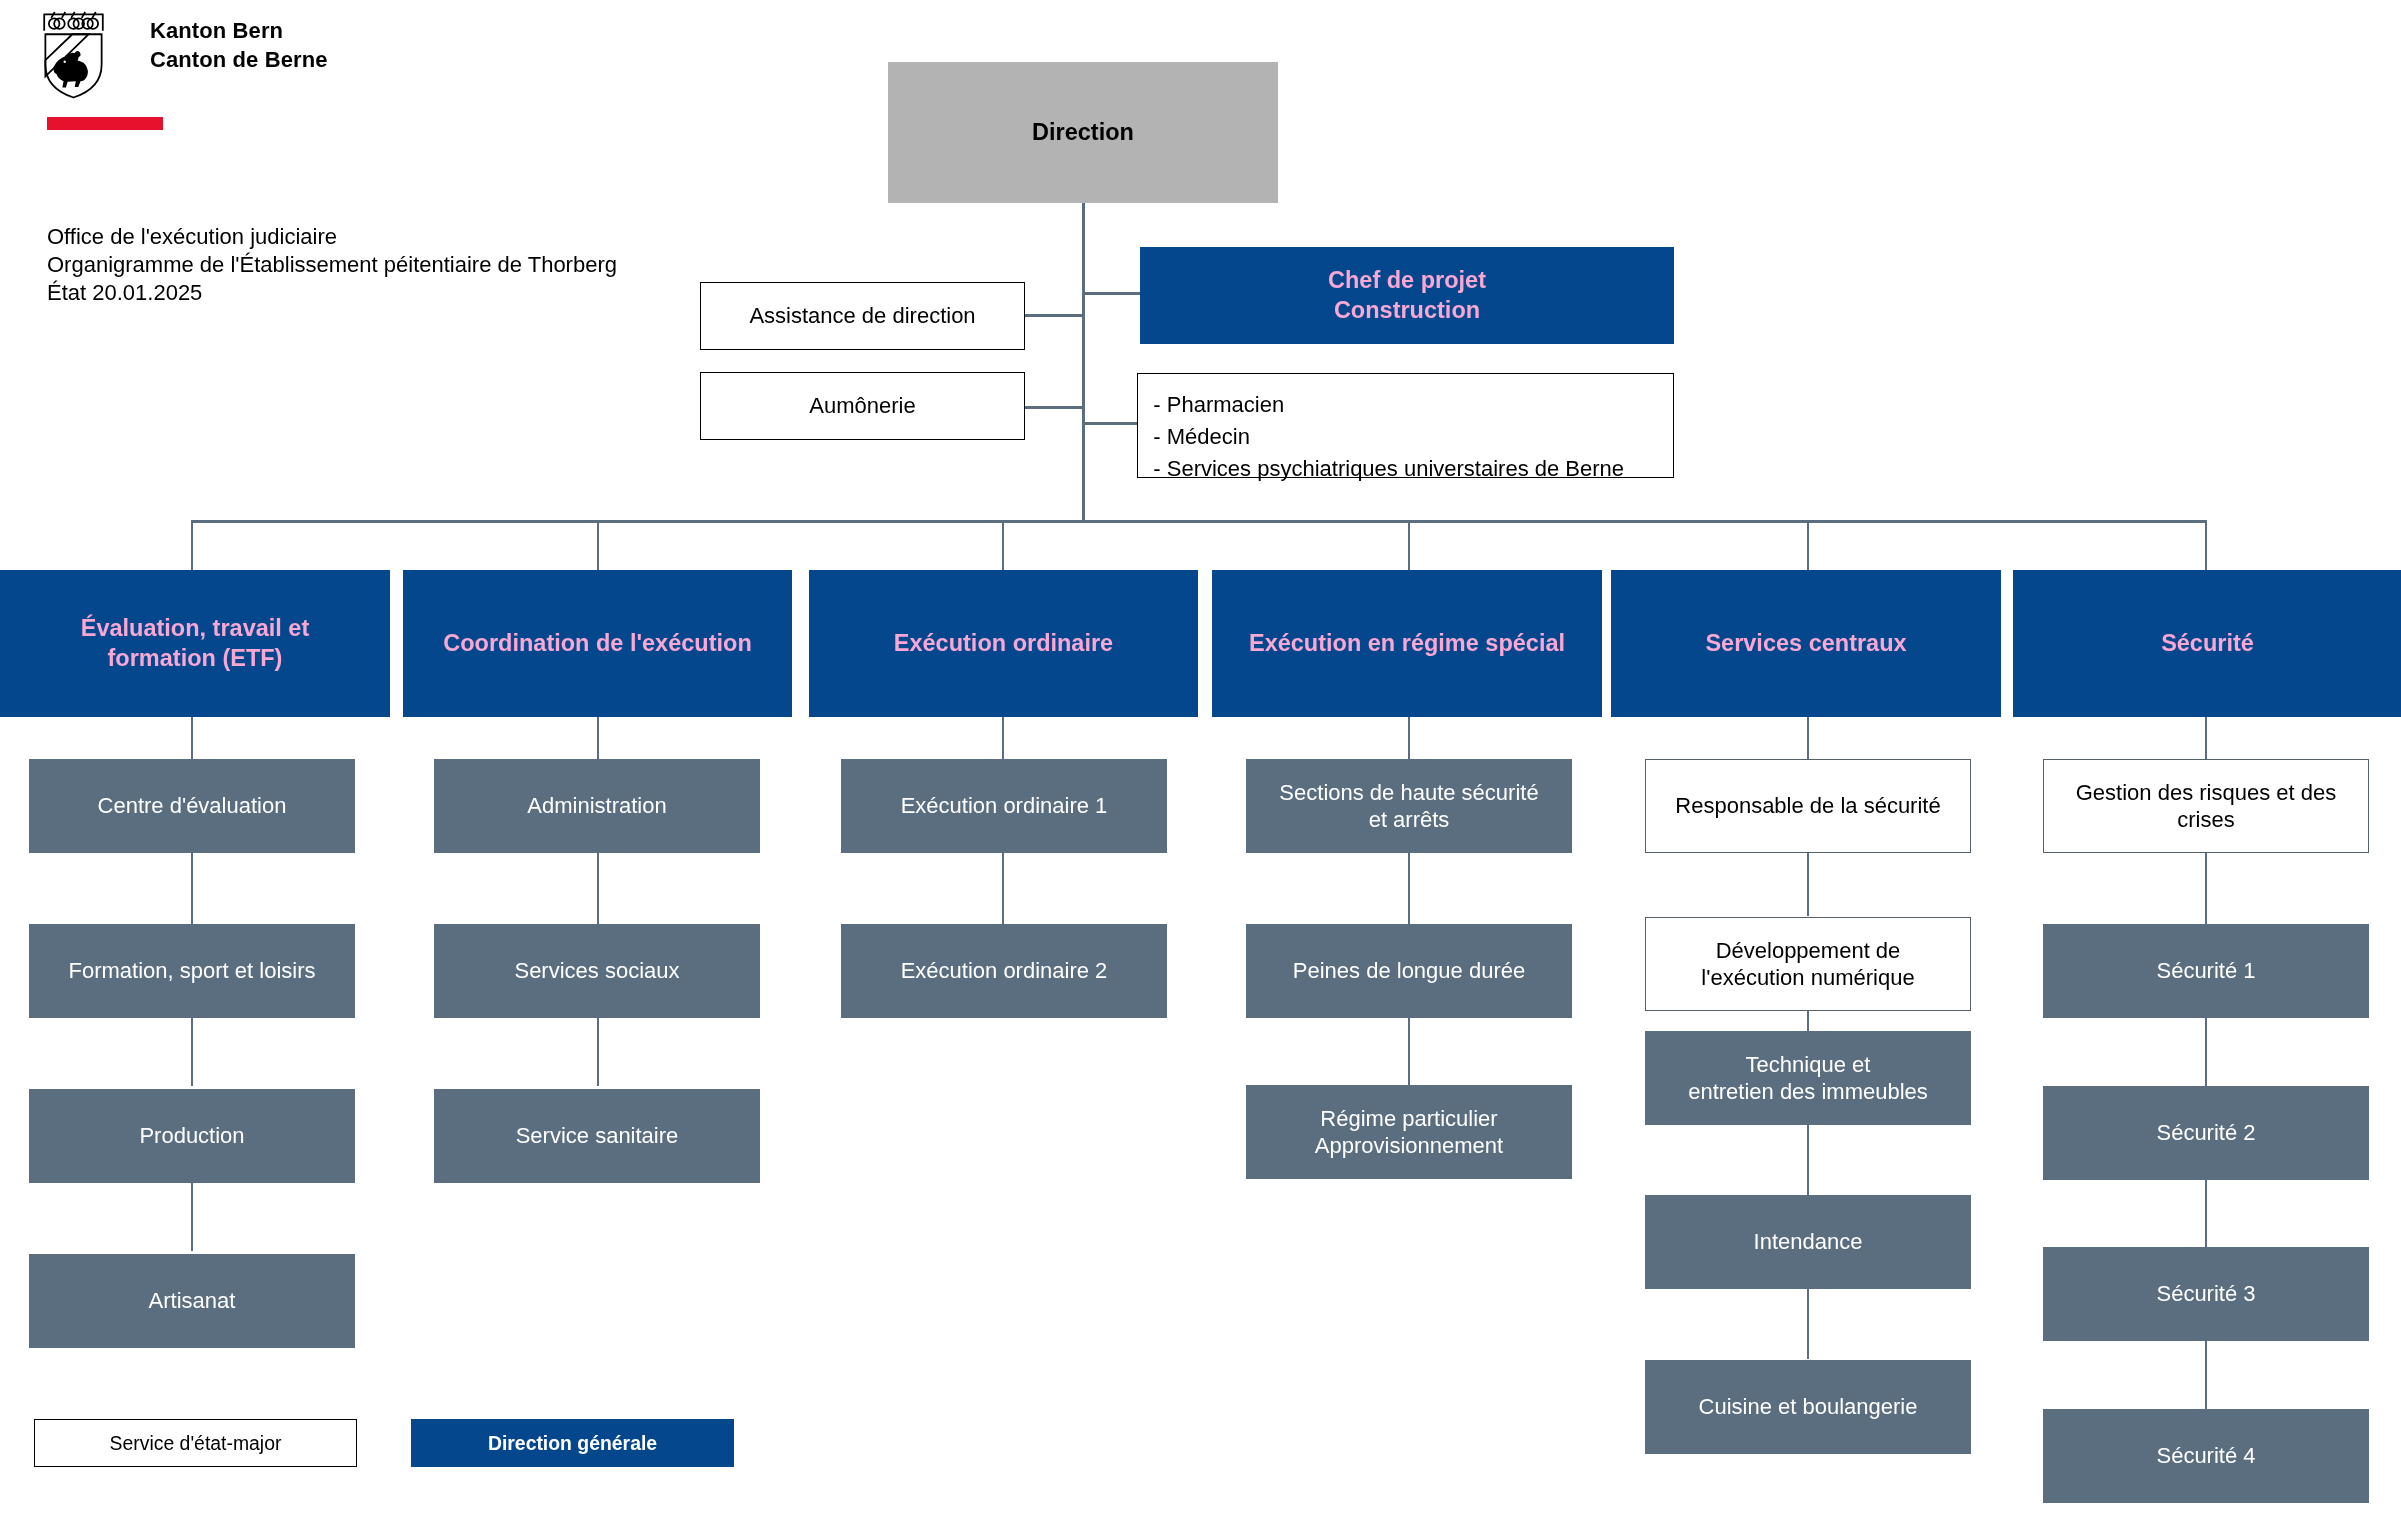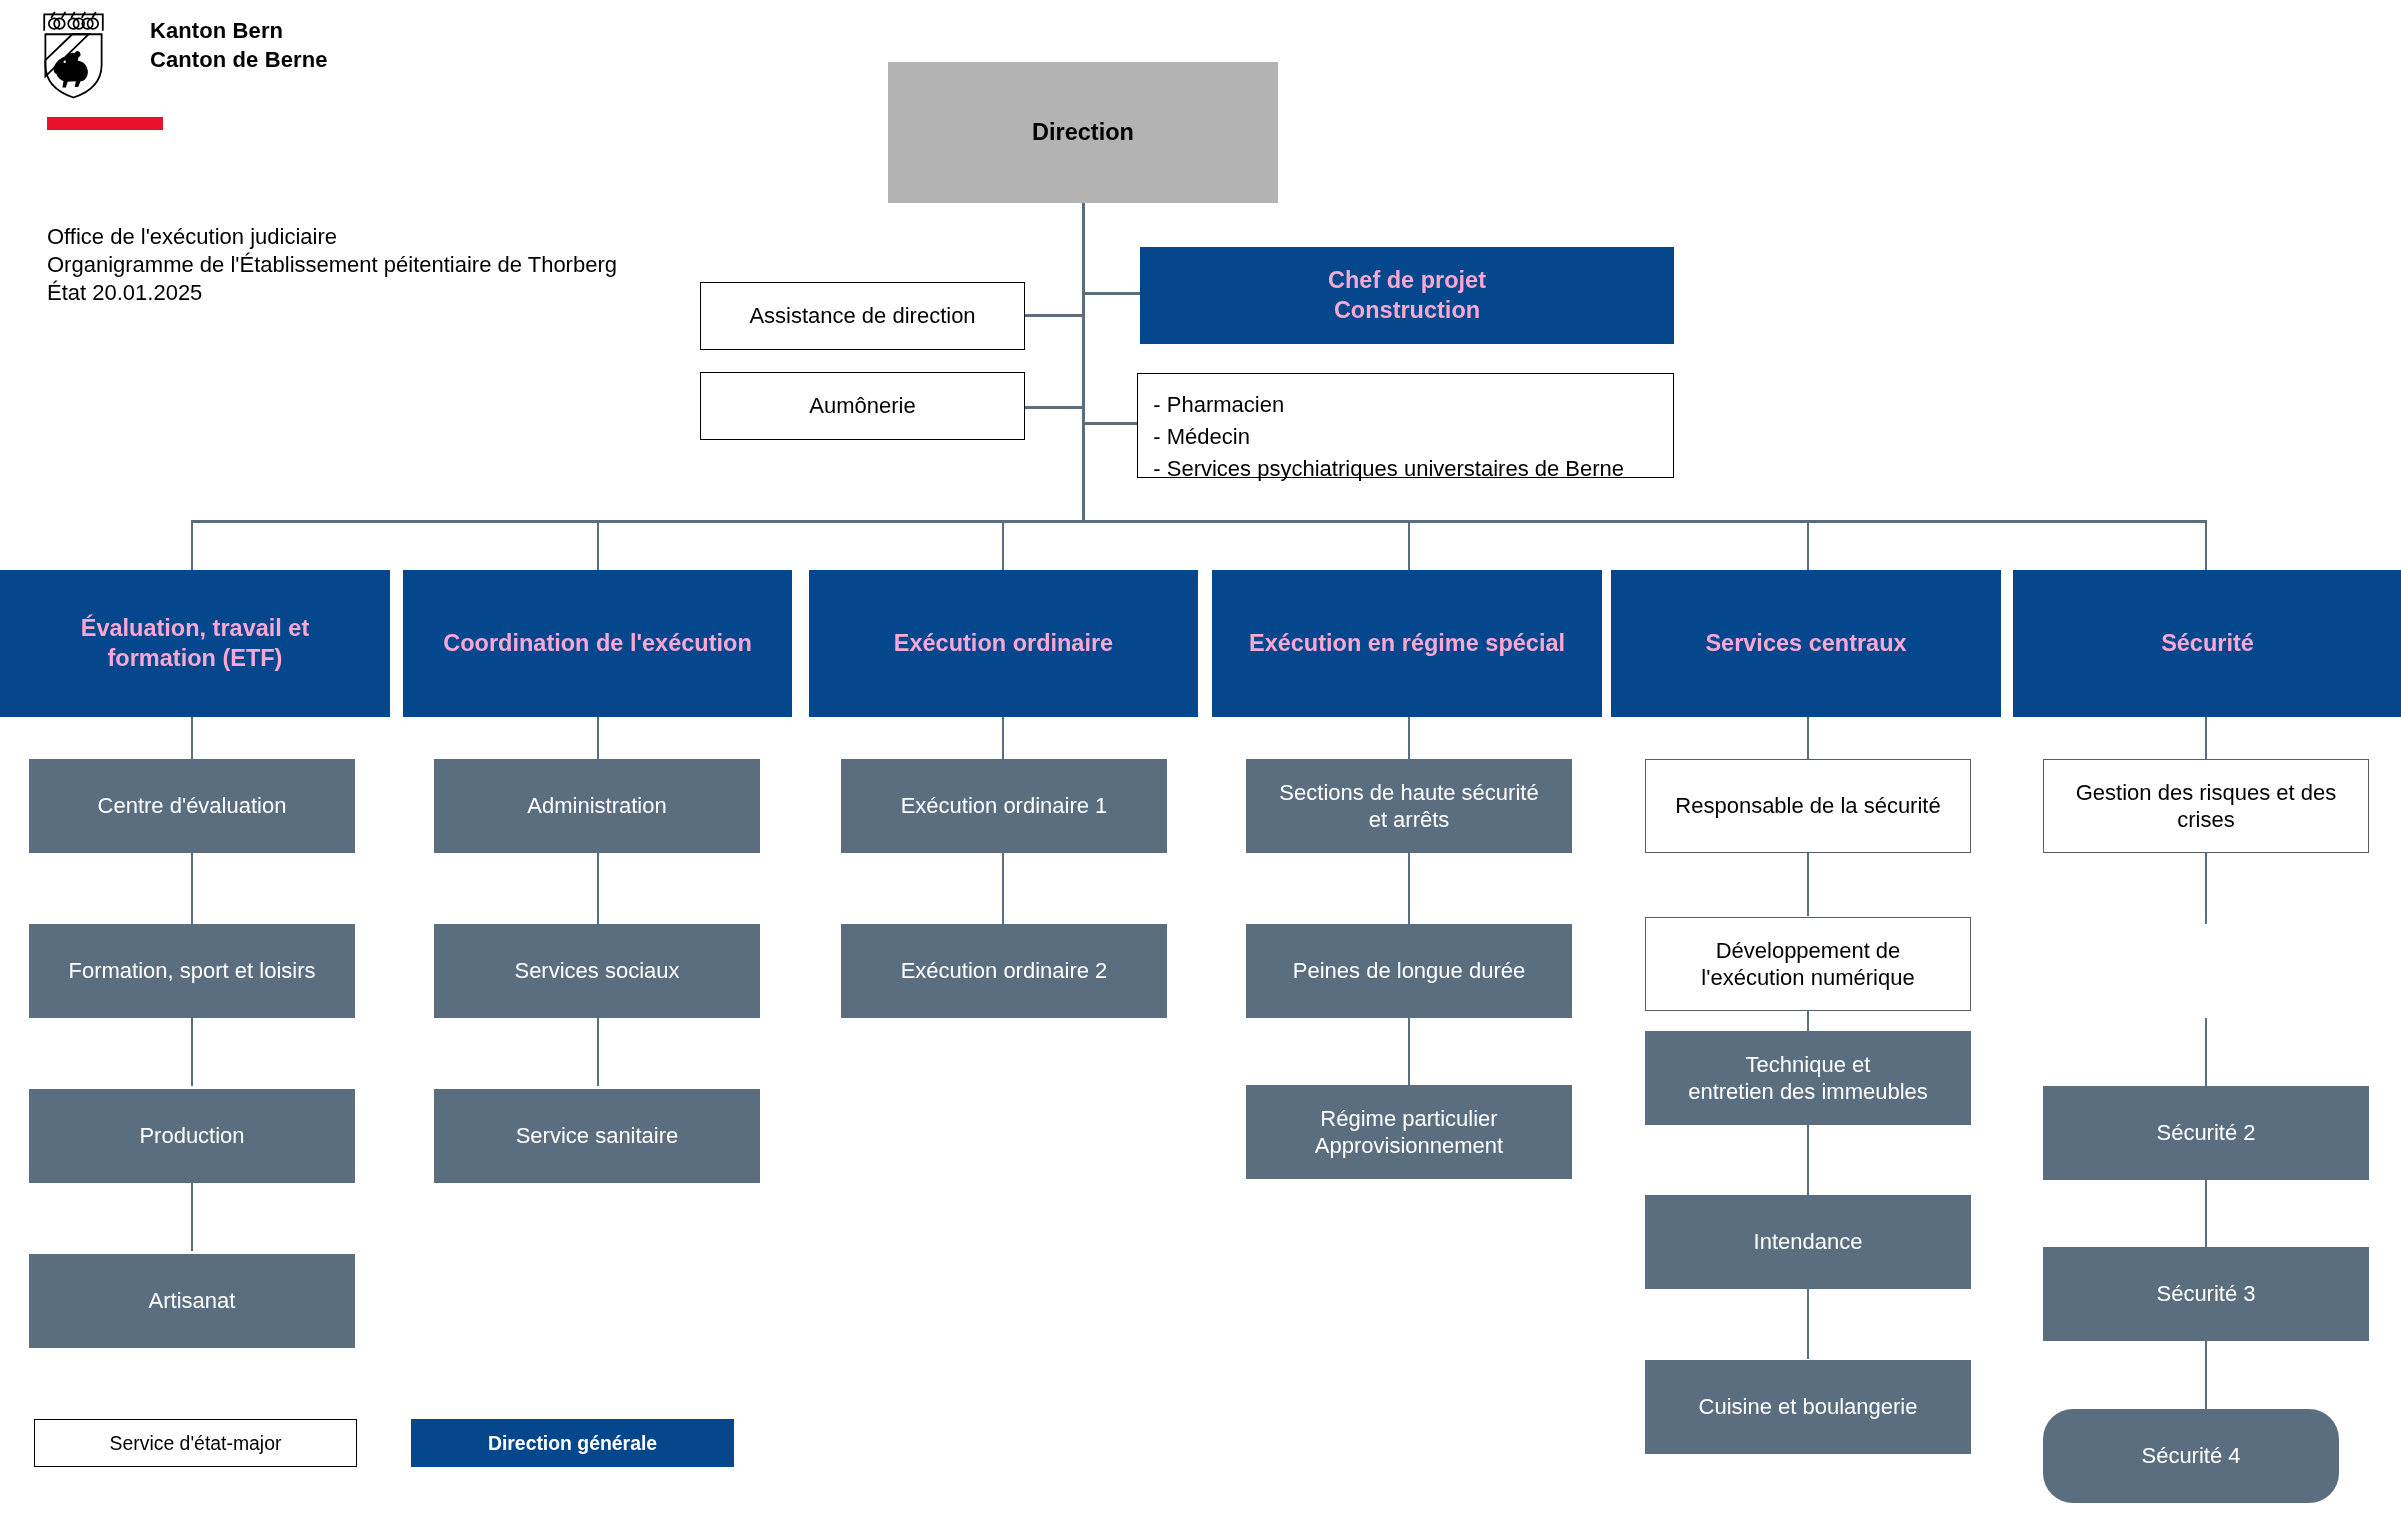--- a/index.html
+++ b/index.html
@@ -187,24 +187,25 @@
 entretien des immeubles</div>
   <div class="vline-thin" style="left:1807px; top:1125px; height:70px;"></div>
   <div class="box box-slate" style="left:1645px; top:1195px; width:326px; height:94px;">Intendance</div>
   <div class="vline-thin" style="left:1807px; top:1289px; height:70px;"></div>
   <div class="box box-slate" style="left:1645px; top:1360px; width:326px; height:94px;">Cuisine et boulangerie</div>
 
   <div class="vline-thin" style="left:2205px; top:717px; height:42px;"></div>
   <div class="box box-white-thin" style="left:2043px; top:759px; width:326px; height:94px; white-space:pre;">Gestion des risques et des
 crises</div>
   <div class="vline-thin" style="left:2205px; top:853px; height:71px;"></div>
+  <div class="box box-slate" style="left:2043px; top:924px; width:326px; height:94px;">Sécurité 1</div>
   <div class="vline-thin" style="left:2205px; top:1018px; height:68px;"></div>
   <div class="box box-slate" style="left:2043px; top:1086px; width:326px; height:94px;">Sécurité 2</div>
   <div class="vline-thin" style="left:2205px; top:1180px; height:68px;"></div>
   <div class="box box-slate" style="left:2043px; top:1247px; width:326px; height:94px;">Sécurité 3</div>
   <div class="vline-thin" style="left:2205px; top:1341px; height:68px;"></div>
-  <div class="box box-slate" style="left:2043px; top:1409px; width:296px; height:94px;border-radius:30px;">Sécurité 4</div>
+  <div class="box box-slate" style="left:2043px; top:1409px; width:326px; height:94px;">Sécurité 4</div>
 
   <div class="legend-box legend-white" style="left:34px; top:1419px; width:323px; height:48px;">Service d'état-major</div>
   <div class="legend-box legend-blue" style="left:411px; top:1419px; width:323px; height:48px;">Direction générale</div>
 
 </div>
 
 
 </body></html>

